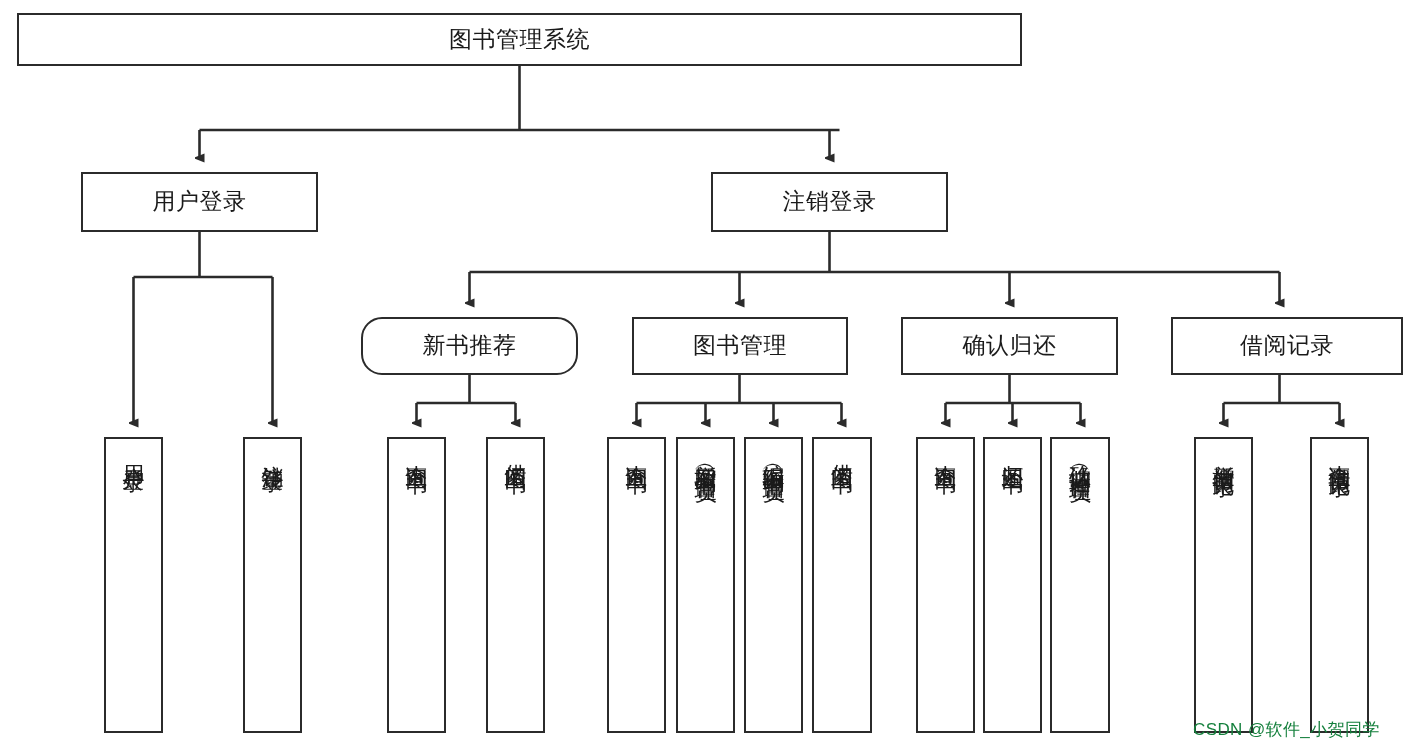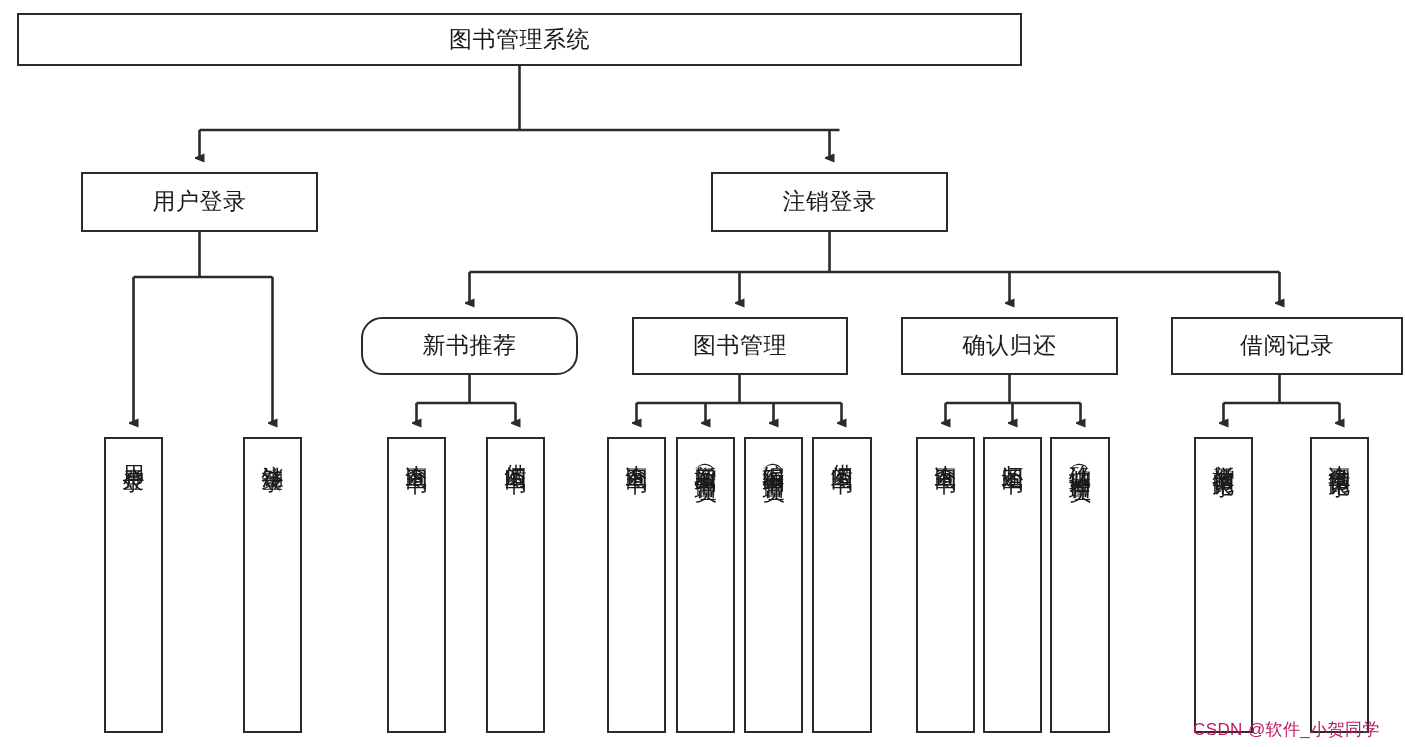--- a/index.html
+++ b/index.html
@@ -51,21 +51,21 @@
   .node-vertical .node-label {
     writing-mode: vertical-rl;
     text-orientation: upright;
     font-size: 22px;
     letter-spacing: 2.5px;
     line-height: 1;
     white-space: nowrap;
   }
   .watermark {
     position: absolute;
-    color: #be185d;
+    color: #15803d;
     font-size: 17px;
     white-space: nowrap;
     letter-spacing: 0.4px;
   }
 </style>
 </head>
 <body>
 
 <div id="stage">
 

